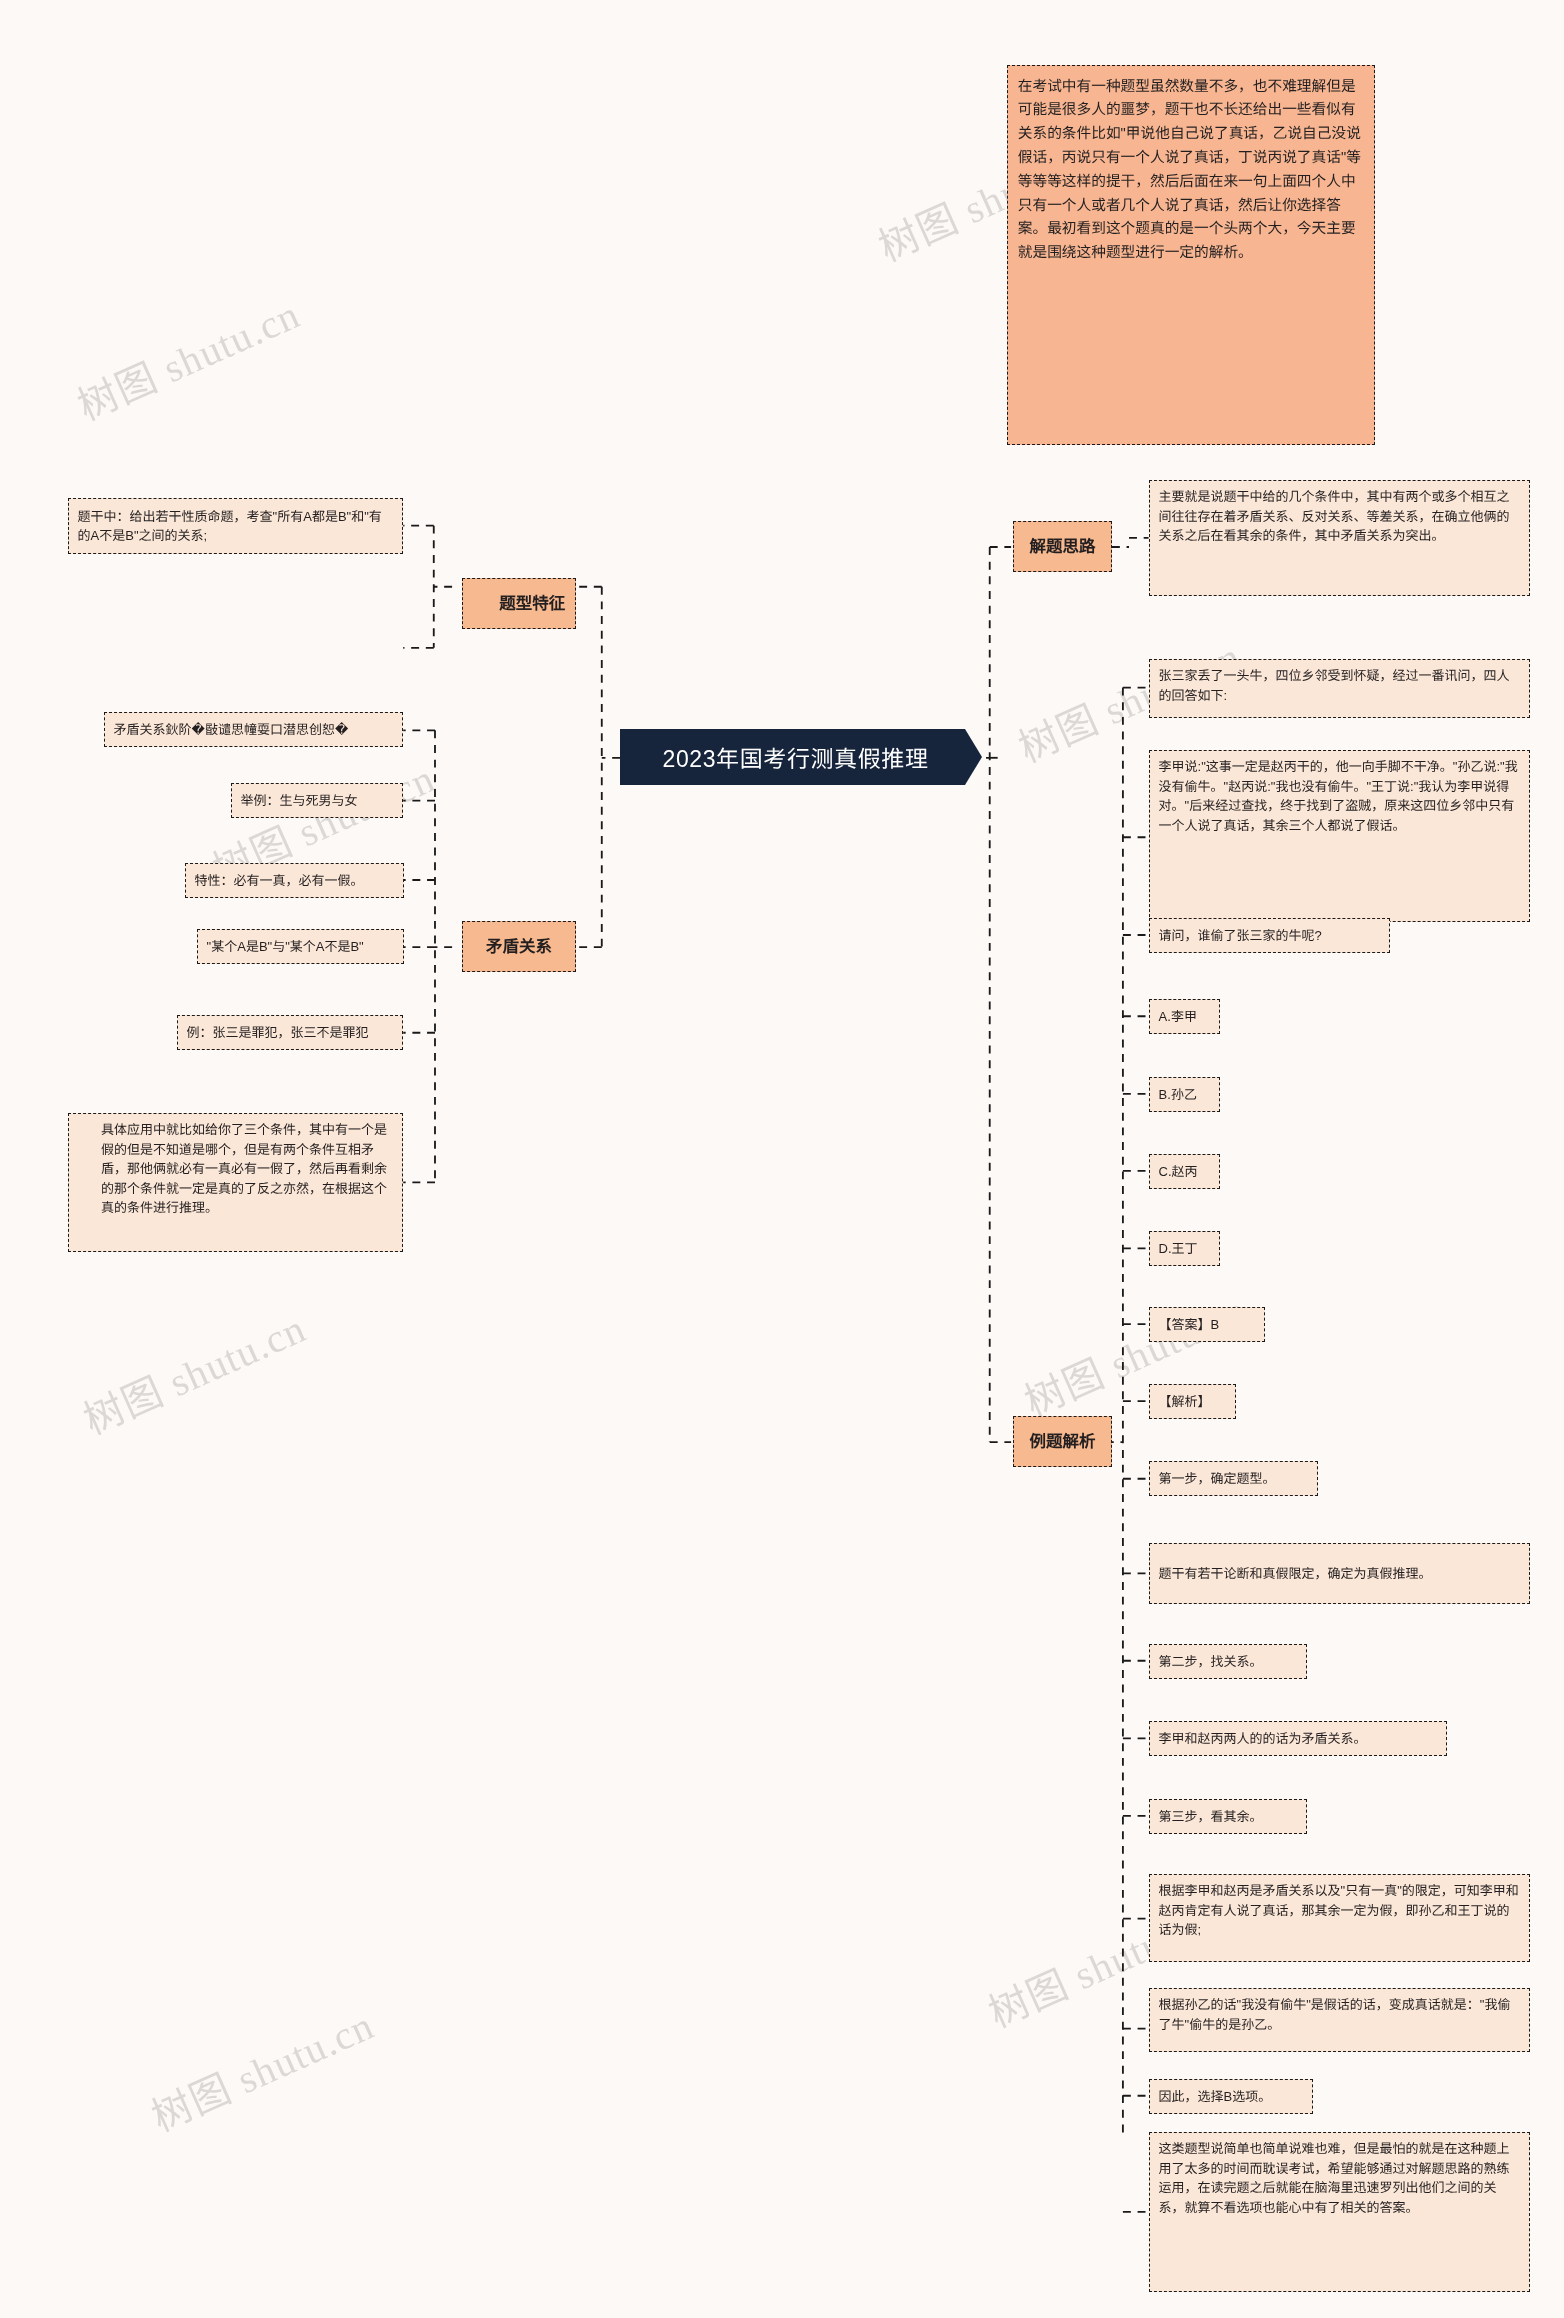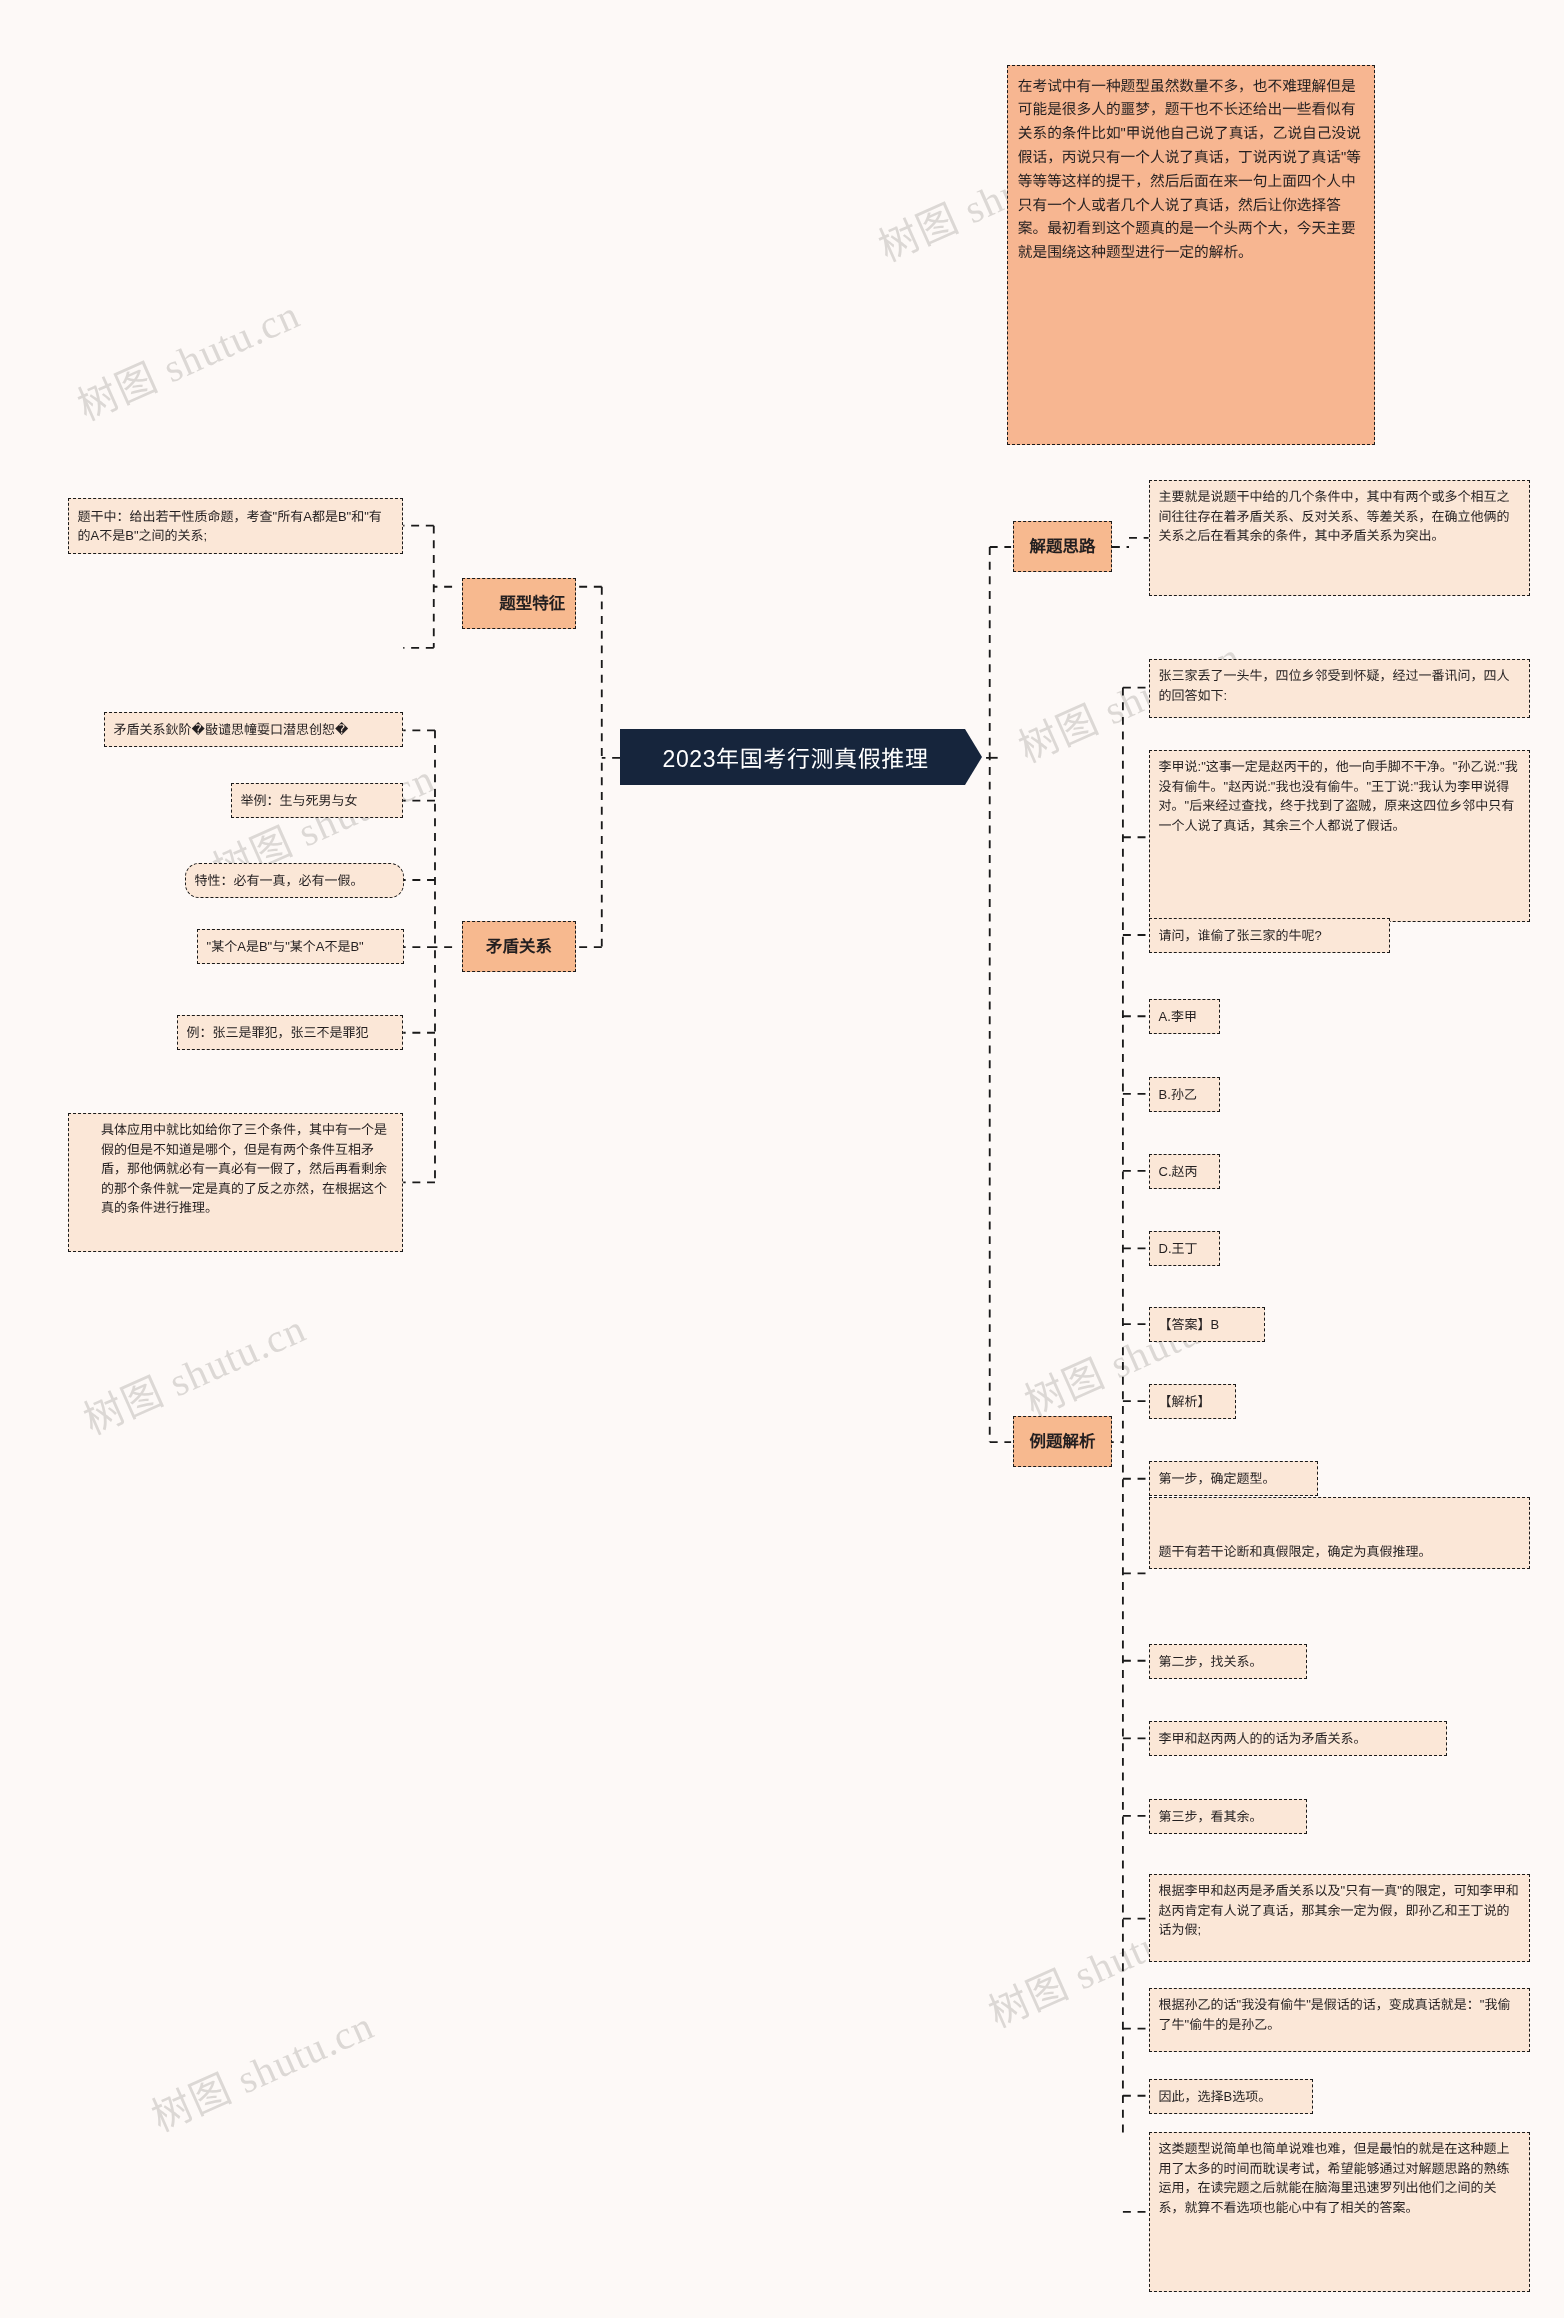--- a/index.html
+++ b/index.html
@@ -168,21 +168,21 @@
   </div>
 
   <div class="node leaf" style="left:104px;top:712px;width:299px;height:35px;">
     <span class="txt">矛盾关系鈥阶�敯谴思幢耍口潜思创恕�</span>
   </div>
 
   <div class="node leaf" style="left:231px;top:783px;width:172px;height:35px;">
     <span class="txt">举例：生与死男与女</span>
   </div>
 
-  <div class="node leaf" style="left:185px;top:863px;width:219px;height:35px;border-radius:14px;">
+  <div class="node leaf" style="left:185px;top:863px;width:219px;height:35px;">
     <span class="txt">特性：必有一真，必有一假。</span>
   </div>
 
   <div class="node leaf" style="left:197px;top:929px;width:207px;height:35px;">
     <span class="txt">"某个A是B"与"某个A不是B"</span>
   </div>
 
   <div class="node leaf" style="left:177px;top:1015px;width:226px;height:35px;">
     <span class="txt">例：张三是罪犯，张三不是罪犯</span>
   </div>
@@ -236,21 +236,21 @@
   </div>
 
   <div class="node leaf" style="left:1149px;top:1384px;width:87px;height:35px;">
     <span class="txt">【解析】</span>
   </div>
 
   <div class="node leaf" style="left:1149px;top:1461px;width:169px;height:35px;">
     <span class="txt">第一步，确定题型。</span>
   </div>
 
-  <div class="node leaf" style="left:1149px;top:1497px;width:381px;height:72px;align-items:flex-end;">
+  <div class="node leaf" style="left:1149px;top:1543px;width:381px;height:61px;align-items:center;">
     <span class="txt">题干有若干论断和真假限定，确定为真假推理。</span>
   </div>
 
   <div class="node leaf" style="left:1149px;top:1644px;width:158px;height:35px;">
     <span class="txt">第二步，找关系。</span>
   </div>
 
   <div class="node leaf" style="left:1149px;top:1721px;width:298px;height:35px;">
     <span class="txt">李甲和赵丙两人的的话为矛盾关系。</span>
   </div>

